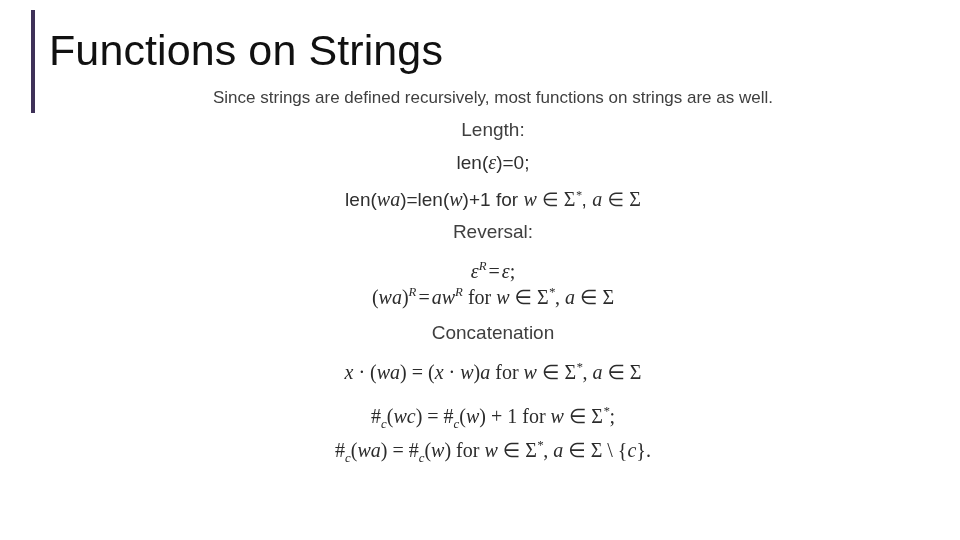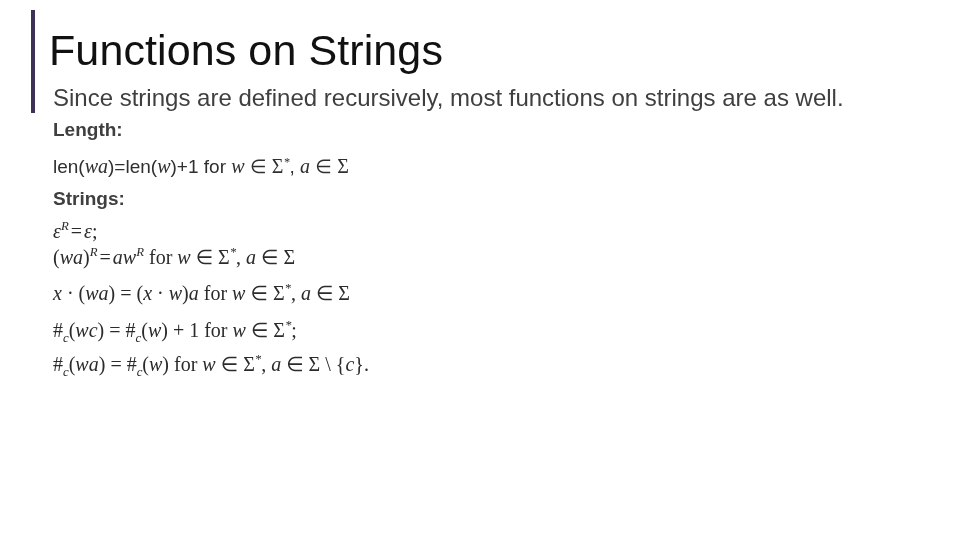--- a/index.html
+++ b/index.html
@@ -10,20 +10,21 @@
   body {
     font-family: "Liberation Sans", sans-serif;
     -webkit-font-smoothing: antialiased;
   }
   #slide {
     position: relative;
     width: 960px;
     height: 540px;
     background: #ffffff;
     overflow: hidden;
+    text-align: center;
   }
 
   
   #accent-bar {
     position: absolute;
     left: 31px;
     top: 10px;
     width: 4px;
     height: 103px;
     background: #3e3158;
@@ -49,44 +50,44 @@
     color: #404040;
   }
   .line {
     white-space: nowrap;
     color: #404040;
   }
   
   .prose {
     font-size: 19px;
     line-height: 32px;
-    font-weight: 700;
+    font-weight: 400;
     color: #3f3f3f;
   }
   
   .lead {
-    font-size: 24px;
+    font-size: 17px;
     line-height: 32px;
     color: #3f3f3f;
   }
   
   .plainmath {
     font-size: 19px;
     line-height: 32px;
     color: #2f2f2f;
   }
   
   .eqn {
     font-family: "Liberation Serif", serif;
     font-size: 20px;
     line-height: 21px;
     color: #2b2b2b;
   }
   .eqn-group {
-    margin-top: 1px;
+    margin-top: 8px;
   }
   
   .mi {
     font-family: "Liberation Serif", serif;
     font-style: italic;
   }
   
   .mi-sans {
     font-family: "Liberation Serif", serif;
     font-style: italic;
@@ -121,33 +122,35 @@
   <div id="accent-bar"></div>
 
   <div id="slide-title">Functions on Strings</div>
 
   <div id="body">
 
     <div class="line lead">Since strings are defined recursively, most functions on strings are as well.</div>
 
     <div class="line prose">Length:</div>
 
+    <div class="line plainmath"><span>len</span><span class="sym">(</span><span class="mi-sans">ε</span><span class="sym">)</span><span class="sym">=</span><span>0</span><span>;</span></div>
 
     <div class="line plainmath"><span>len</span><span class="sym">(</span><span class="mi-sans">w</span><span class="mi-sans">a</span><span class="sym">)</span><span class="sym">=</span><span>len</span><span class="sym">(</span><span class="mi-sans">w</span><span class="sym">)</span><span class="sym">+</span><span>1</span>&nbsp;<span>for</span>&nbsp;<span class="mi-sans">w</span>&nbsp;<span class="sym">∈</span>&nbsp;<span class="mi-sans up">Σ</span><sup class="r up">*</sup><span>,</span>&nbsp;<span class="mi-sans">a</span>&nbsp;<span class="sym">∈</span>&nbsp;<span class="mi-sans up">Σ</span></div>
 
-    <div class="line prose">Strings:</div>
+    <div class="line prose">Reversal:</div>
 
     <div class="eqn-group">
       <div class="line eqn"><span class="mi">ε</span><sup class="r">R</sup><span class="op">=</span><span class="mi">ε</span><span>;</span></div>
 
       <div class="line eqn"><span class="sym">(</span><span class="mi">w</span><span class="mi">a</span><span class="sym">)</span><sup class="r">R</sup><span class="op">=</span><span class="mi">a</span><span class="mi">w</span><sup class="r">R</sup>&nbsp;<span class="up">for</span>&nbsp;<span class="mi">w</span>&nbsp;<span class="sym">∈</span>&nbsp;<span class="sym">Σ</span><sup class="r up">*</sup><span>,</span>&nbsp;<span class="mi">a</span>&nbsp;<span class="sym">∈</span>&nbsp;<span class="sym">Σ</span></div>
     </div>
 
     <span class="spacer-s"></span>
 
+    <div class="line prose">Concatenation</div>
 
     <div class="eqn-group">
 
       <div class="line eqn"><span class="mi">x</span>&nbsp;<span class="sym">·</span>&nbsp;<span class="sym">(</span><span class="mi">w</span><span class="mi">a</span><span class="sym">)</span>&nbsp;<span class="sym">=</span>&nbsp;<span class="sym">(</span><span class="mi">x</span>&nbsp;<span class="sym">·</span>&nbsp;<span class="mi">w</span><span class="sym">)</span><span class="mi">a</span>&nbsp;<span class="up">for</span>&nbsp;<span class="mi">w</span>&nbsp;<span class="sym">∈</span>&nbsp;<span class="sym">Σ</span><sup class="r up">*</sup><span>,</span>&nbsp;<span class="mi">a</span>&nbsp;<span class="sym">∈</span>&nbsp;<span class="sym">Σ</span></div>
     </div>
 
     <span class="spacer-m"></span>
 
 
     <div class="eqn-group">

